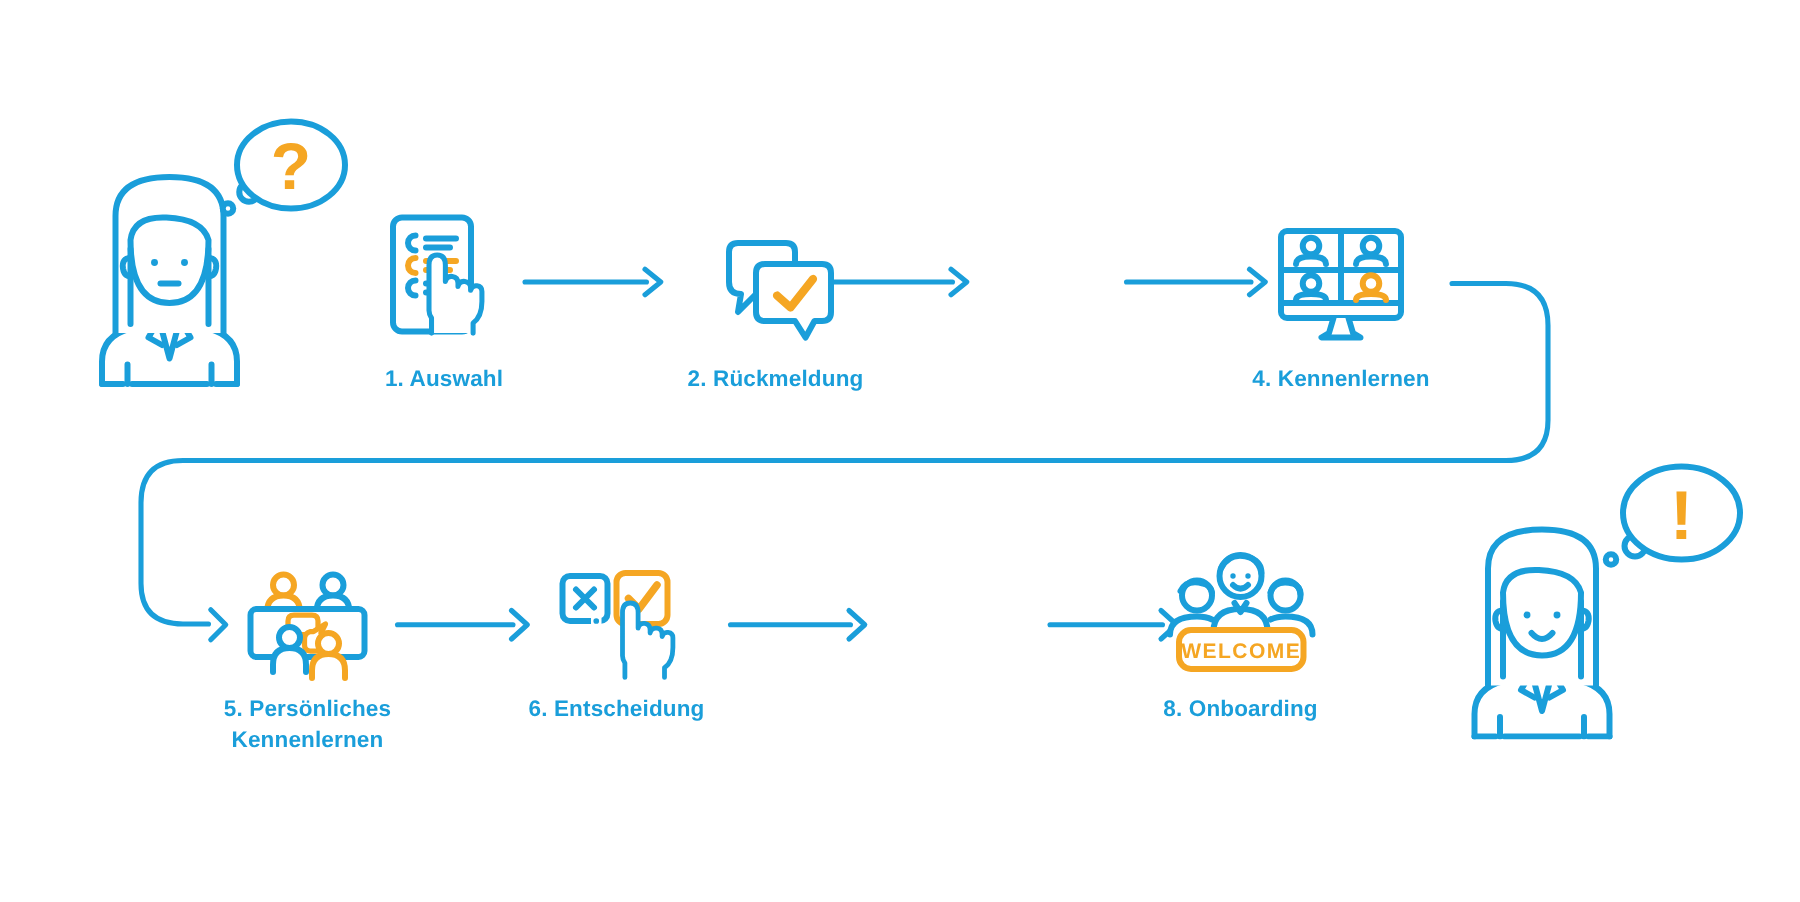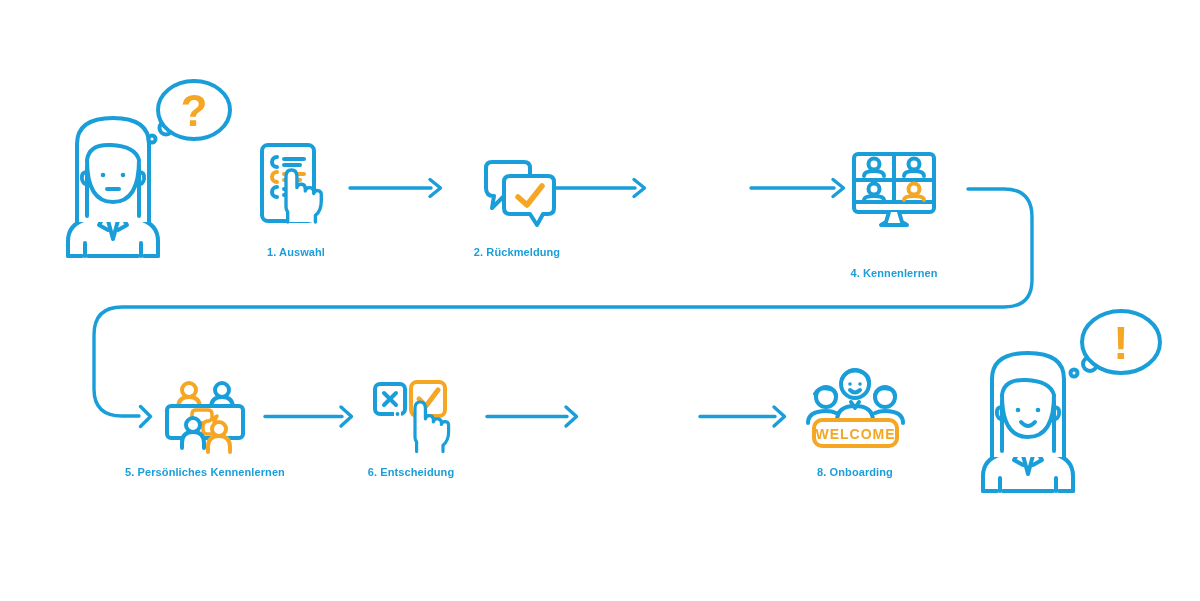--- a/index.html
+++ b/index.html
@@ -8,21 +8,21 @@
     font-family:"Liberation Sans",sans-serif;overflow:hidden;
   }
   .layer{position:absolute;left:0;top:0;}
   .step{position:absolute;width:190px;display:flex;flex-direction:column;align-items:center;}
   .icon-wrap{display:flex;align-items:flex-end;justify-content:center;}
   .row1{top:142px;}
   .row1 .icon-wrap{height:90px;}
   .row2{top:362px;}
   .row2 .icon-wrap{height:96px;}
   .step-label{
-    margin-top:10px;font-weight:700;font-size:11px;line-height:21px;
+    margin-top:10px;font-weight:700;font-size:15px;line-height:21px;
     color:#1A9EDA;text-align:center;letter-spacing:0.1px;
   }
   .row2 .step-label{margin-top:4px;}
   svg{display:block;}
   .figure{position:absolute;}
 </style>
 </head>
 <body>
 
 <div class="canvas">
@@ -139,21 +139,21 @@
       <svg width="86" height="76" viewBox="0 0 86 76" fill="none" stroke="#1A9EDA" stroke-width="4" stroke-linecap="round" stroke-linejoin="round">
         <path d="M18 6 H50 Q56 6 56 12 V34 Q56 40 50 40 H30 L18 52 L20 40 Q12 40 12 32 V12 Q12 6 18 6 Z" fill="#ffffff"></path>
         <path d="M36 20 H74 Q80 20 80 26 V52 Q80 58 74 58 H69 L63 69 L56 58 H36 Q30 58 30 52 V26 Q30 20 36 20 Z" fill="#ffffff"></path>
         <path d="M44 41 L53 49 L68 30" stroke="#F5A623" stroke-width="5.5"></path>
       </svg>
     </div>
     <div class="step-label">2. Rückmeldung</div>
   </div>
 
 
-  <div class="step row1" style="left:799px;gap:21px;">
+  <div class="step row1" style="left:799px;">
     <div class="icon-wrap">
       <svg width="90" height="82" viewBox="0 0 90 82" fill="none" stroke="#1A9EDA" stroke-width="4" stroke-linecap="round" stroke-linejoin="round">
         <rect x="5" y="4" width="80" height="58" rx="4" fill="#ffffff"></rect>
         <path d="M45 4 V52 M5 30 H85 M5 52 H85"></path>
         <g>
           <circle cx="25" cy="14" r="5.5"></circle>
             <path d="M15 26 Q15 21 25 21 Q35 21 35 26"></path>
         </g>
         <g>
           <circle cx="65" cy="14" r="5.5"></circle>
@@ -215,21 +215,21 @@
         </g>
         <rect x="46" y="35.5" width="7" height="5" fill="#ffffff" stroke="none"></rect>
         <circle cx="49.5" cy="38" r="1.9" fill="#F5A623" stroke="none"></circle>
         <use href="#hand-shape" transform="translate(46,24) scale(0.80)"></use>
       </svg>
     </div>
     <div class="step-label">6. Entscheidung</div>
   </div>
 
 
-  <div class="step row2" style="left:760px;justify-content:flex-end;">
+  <div class="step row2" style="left:732px;justify-content:flex-end;">
     <div class="icon-wrap">
       <svg width="107" height="95" viewBox="0 0 107 95" fill="none" stroke="#1A9EDA" stroke-width="4" stroke-linecap="round" stroke-linejoin="round">
         <g>
           <circle cx="24" cy="34" r="10" fill="#ffffff"></circle>
           <path d="M13 31 Q17 23 28 26 Q33 27 34 32"></path>
           <path d="M6 60 Q6 48 24 48 Q30 48 34 50" fill="#ffffff"></path>
         </g>
         <g>
           <circle cx="83" cy="34" r="10" fill="#ffffff"></circle>
           <path d="M73 32 Q76 23 88 26 Q93 28 93 33"></path>

